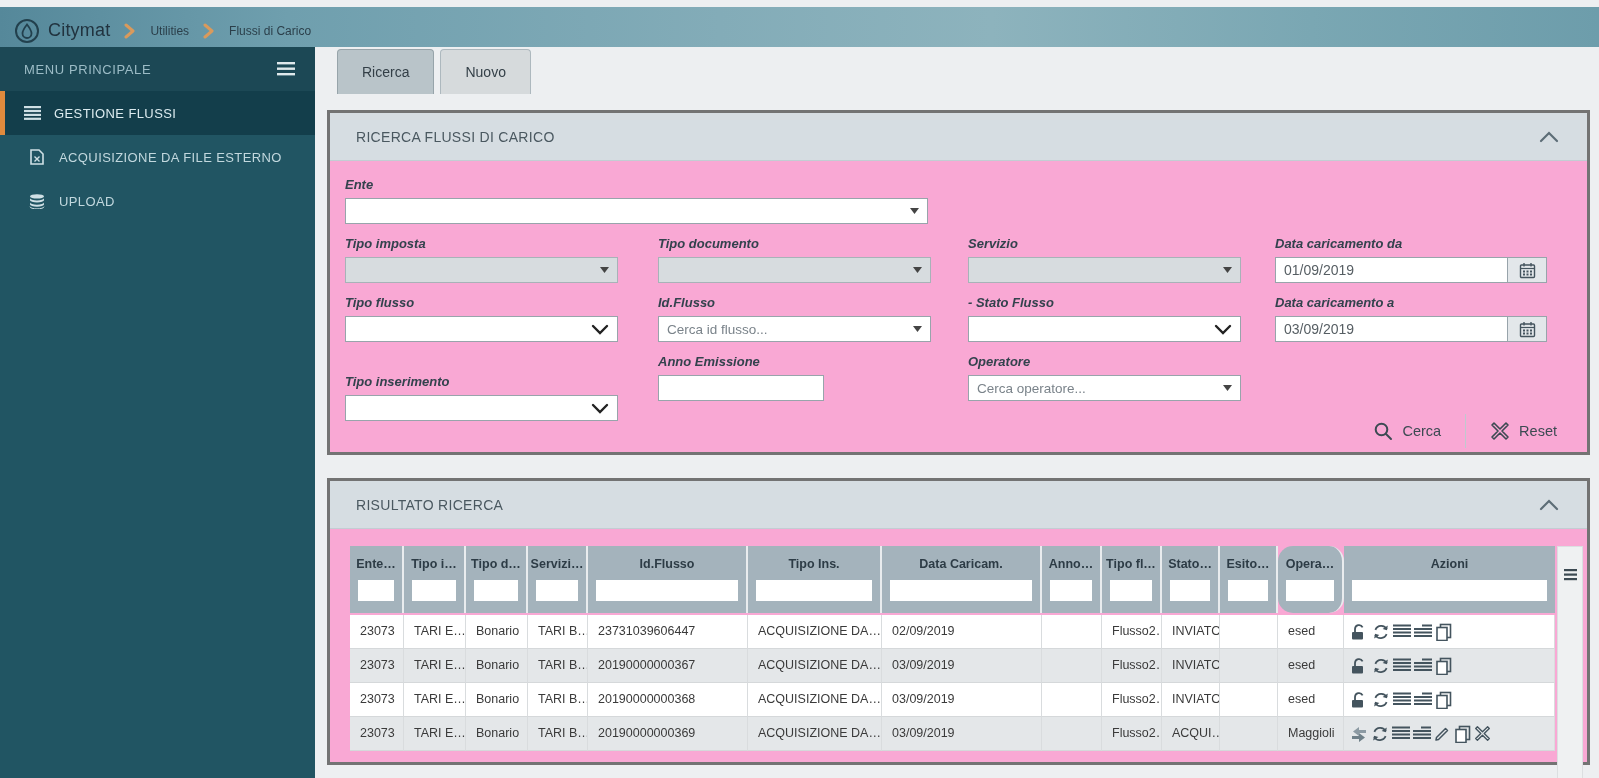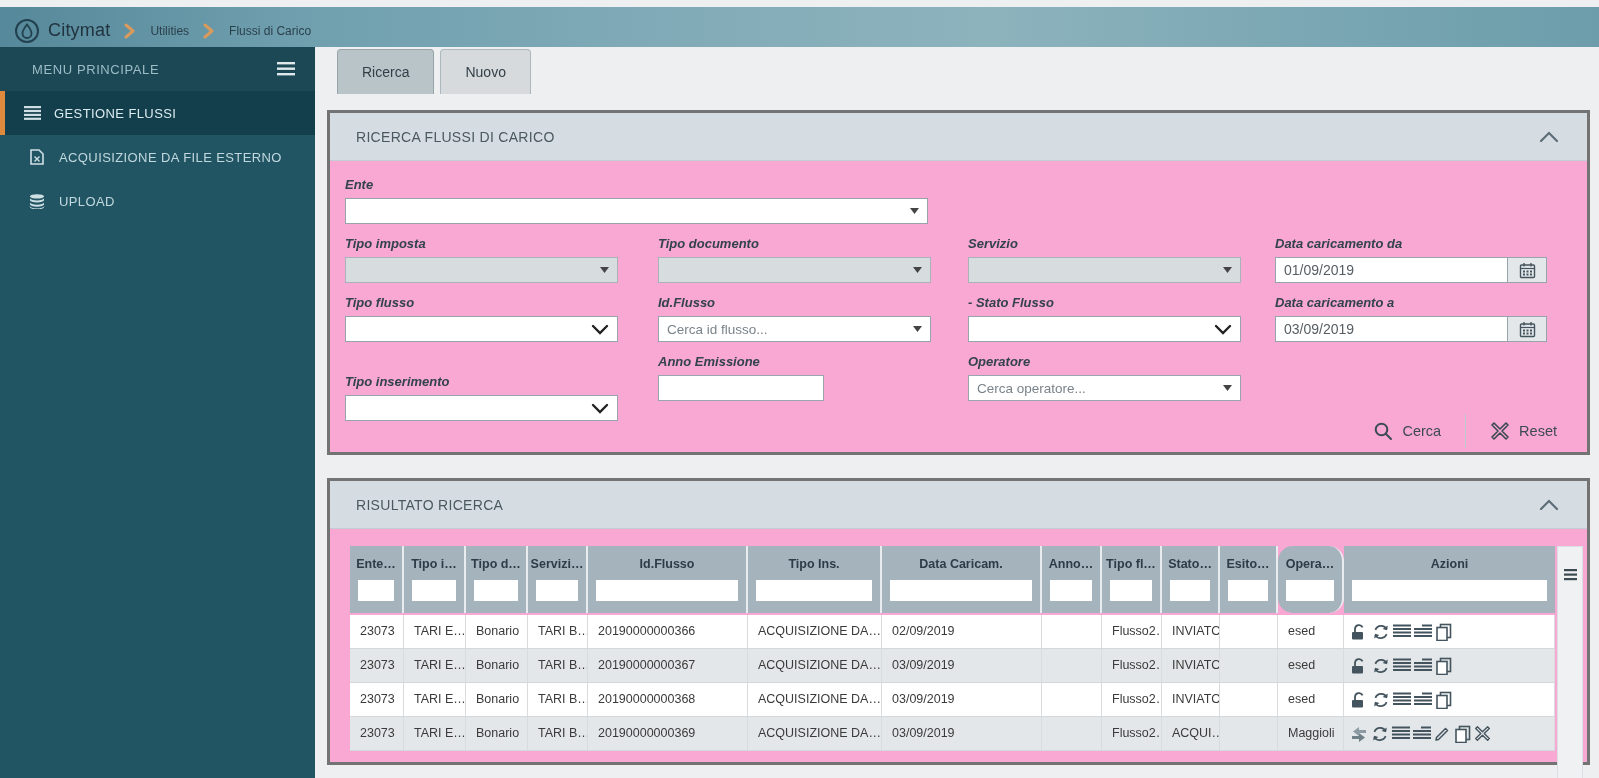--- a/index.html
+++ b/index.html
@@ -11,21 +11,21 @@
     background:linear-gradient(90deg,#55889a 0%,#6f9fae 18%,#83acb8 45%,#8db3bd 62%,#7aa7b3 82%,#6d9dab 100%);
     display:flex; align-items:center; padding-left:14px;margin-top:7px; }
   .brand { display:flex; align-items:center; gap:8px; cursor:pointer; }
   .brand-name { font-size:18px; color:#21333f; font-weight:500; letter-spacing:.2px; }
   .crumb-sep { margin:0 14px; display:flex; align-items:center; }
   .crumb { font-size:12px; color:#2b3f4a; cursor:pointer; }
 
   
   .sidebar { position:absolute; left:0; top:47px; width:315px; height:731px; background:#215563; }
   .side-head { height:44px; background:#1c4855; display:flex; align-items:center;
-    justify-content:space-between; padding:0 20px 0 32px;gap:48px; }
+    justify-content:space-between; padding:0 20px 0 24px;gap:48px; }
   .side-title { color:#9cbcc6; font-size:13px; letter-spacing:.6px; }
   .side-item { height:44px; display:flex; align-items:center; gap:13px; padding-left:23px;
     color:#c2d8de; font-size:13px; letter-spacing:.4px; cursor:pointer; border-left:5px solid transparent; }
   .side-item.active { background:#133e4b; border-left:5px solid #e08a3d; color:#dcebef; padding-left:18px; }
   .side-item .icn { width:18px; display:flex; justify-content:center; }
 
   
   .content { position:absolute; left:315px; top:47px; width:1284px; height:731px; background:#edeff1; }
 
   
@@ -420,21 +420,21 @@
               <div class="th-label">Azioni</div>
               <input class="th-filter" style="">
             </div>
           </div>
         <div id="t-body">
             <div class="t-row">
               <div class="td" style="width: 54px;">23073</div>
               <div class="td" style="width: 62px;">TARI E…</div>
               <div class="td" style="width: 62px;">Bonario</div>
               <div class="td" style="width: 60px;">TARI B…</div>
-              <div class="td" style="width: 160px;">20190000000366</div>
+              <div class="td" style="width: 160px;">23731039606447</div>
               <div class="td" style="width: 134px;">ACQUISIZIONE DA…</div>
               <div class="td" style="width: 160px;">02/09/2019</div>
               <div class="td" style="width: 60px;"></div>
               <div class="td" style="width: 60px;">Flusso2…</div>
               <div class="td" style="width: 58px;">INVIATO</div>
               <div class="td" style="width: 58px;"></div>
               <div class="td" style="width: 66px;">esed</div>
               <div class="td actions" style="width: 211px;">
                 <span>
                   <svg width="19" height="17" viewBox="0 0 19 17">

